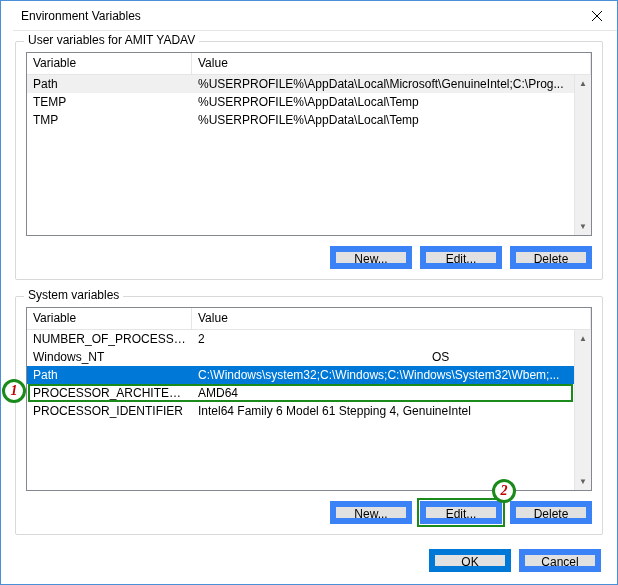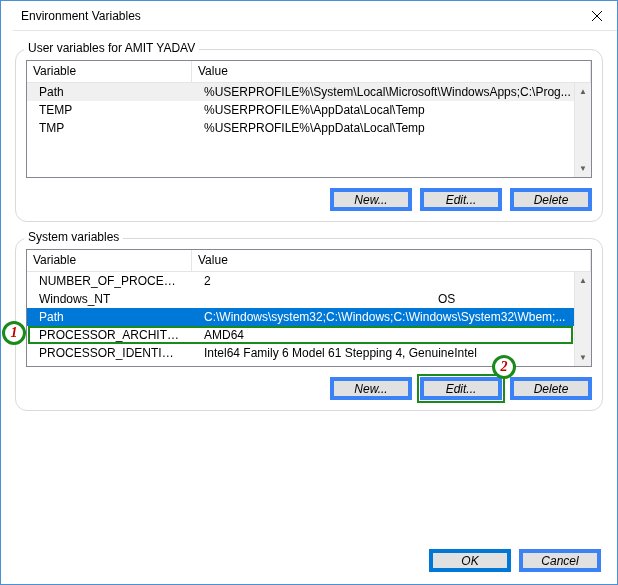--- a/index.html
+++ b/index.html
@@ -3,36 +3,36 @@
 <meta charset="utf-8">
 <style>
   * { box-sizing: border-box; font-family: 'Segoe UI', Tahoma, sans-serif; font-size: 12px; }
   body { margin: 0; background: #fff; width: 618px; height: 585px; overflow: hidden; }
   .window { width: 618px; height: 585px; border: 1px solid #4a90d9; background: #fff; position: relative; }
   .titlebar { height: 30px; display: flex; align-items: center; padding: 0 8px; background: #fff; border-bottom: 1px solid #e5e5e5; margin-left: 12px; }
   .titlebar-title { flex: 1; font-size: 12px; }
   .titlebar-close { width: 40px; height: 30px; display: flex; align-items: center; justify-content: center; margin-right: -8px; cursor: pointer; }
   .titlebar-close svg { width: 10px; height: 10px; }
   .content { padding: 10px 14px; }
-  .groupbox { border: 1px solid #d9d9d9; border-radius: 12px; padding: 10px; margin-bottom: 16px; position: relative; margin-top: 8px; }
+  .groupbox { border: 1px solid #d9d9d9; border-radius: 2px; padding: 10px; margin-bottom: 16px; position: relative; }
   .groupbox-legend { position: absolute; top: -9px; left: 8px; background: #fff; padding: 0 4px; font-size: 12px; }
-  .listview { border: 1px solid #828790; background: #fff; height: 118px; position: relative; overflow: hidden; }
+  .listview { border: 1px solid #828790; background: #fff; height: 184px; position: relative; overflow: hidden; }
   .listview-header { display: flex; background: #fff; border-bottom: 1px solid #e5e5e5; height: 22px; }
   .listview-header-cell { padding: 3px 6px; border-right: 1px solid #e5e5e5; font-size: 12px; }
   .col-var { width: 165px; flex-shrink: 0; }
   .col-val { flex: 1; }
   .listview-body { overflow-y: auto; height: 126px; }
   .listview-row { display: flex; height: 18px; align-items: center; }
   .listview-row.selected-inactive { background: #f0f0f0; }
   .listview-row.selected-active { background: #0078d7; color: #fff; }
-  .listview-cell { padding: 1px 12px; white-space: nowrap; overflow: hidden; text-overflow: ellipsis; font-size: 12px; }
+  .listview-cell { padding: 1px 6px; white-space: nowrap; overflow: hidden; text-overflow: ellipsis; font-size: 12px; }
   .scrollbar-v { position: absolute; right: 0; top: 22px; bottom: 0; width: 17px; background: #f0f0f0; border-left: 1px solid #e5e5e5; }
   .scroll-arrow { height: 17px; display: flex; align-items: center; justify-content: center; color: #606060; font-size: 8px; }
   .btn-row { display: flex; justify-content: flex-end; gap: 8px; margin-top: 10px; }
-  .btn { min-width: 82px; height: 23px; background: #e1e1e1; border: 4px solid #3b82f6; padding: 0 12px; cursor: pointer; font-size: 12px; font-style: italic; }
+  .btn { min-width: 82px; height: 23px; background: #e1e1e1; border: 6px solid #3b82f6; padding: 0 12px; cursor: pointer; font-size: 12px; }
   .dialog-buttons { position: absolute; bottom: 12px; right: 16px; display: flex; gap: 8px; }
   .annot { position: absolute; pointer-events: none; }
   .annot-circle { width: 24px; height: 24px; border: 3px solid #1a8a1a; border-radius: 50%; display: flex; align-items: center; justify-content: center; background: #fff; }
   .annot-num { color: #c00000; font-weight: bold; font-size: 14px; font-style: italic; font-family: Georgia, serif; }
   .annot-rect { position: absolute; border: 2px solid #1a8a1a; pointer-events: none; }
   .listview-body::-webkit-scrollbar { width: 17px; }
   .listview-body::-webkit-scrollbar-track { background: #f0f0f0; }
   .listview-body::-webkit-scrollbar-thumb { background: #cdcdcd; }
 </style>
 </head>
@@ -55,21 +55,21 @@
       <span class="groupbox-legend">User variables for AMIT YADAV</span>
 
       <div class="listview">
         <div class="listview-header">
           <div class="listview-header-cell col-var">Variable</div>
           <div class="listview-header-cell col-val">Value</div>
         </div>
         <div class="listview-body" id="user-body">
             <div class="listview-row selected-inactive">
               <div class="listview-cell col-var">Path</div>
-              <div class="listview-cell col-val">%USERPROFILE%\System\Local\Microsoft\WindowsApps;C:\Prog...</div>
+              <div class="listview-cell col-val">%USERPROFILE%\AppData\Local\Microsoft\GenuineIntel;C:\Prog...</div>
             </div>
             <div class="listview-row">
               <div class="listview-cell col-var">TEMP</div>
               <div class="listview-cell col-val">%USERPROFILE%\AppData\Local\Temp</div>
             </div>
             <div class="listview-row">
               <div class="listview-cell col-var">TMP</div>
               <div class="listview-cell col-val">%USERPROFILE%\AppData\Local\Temp</div>
             </div>
           </div>

